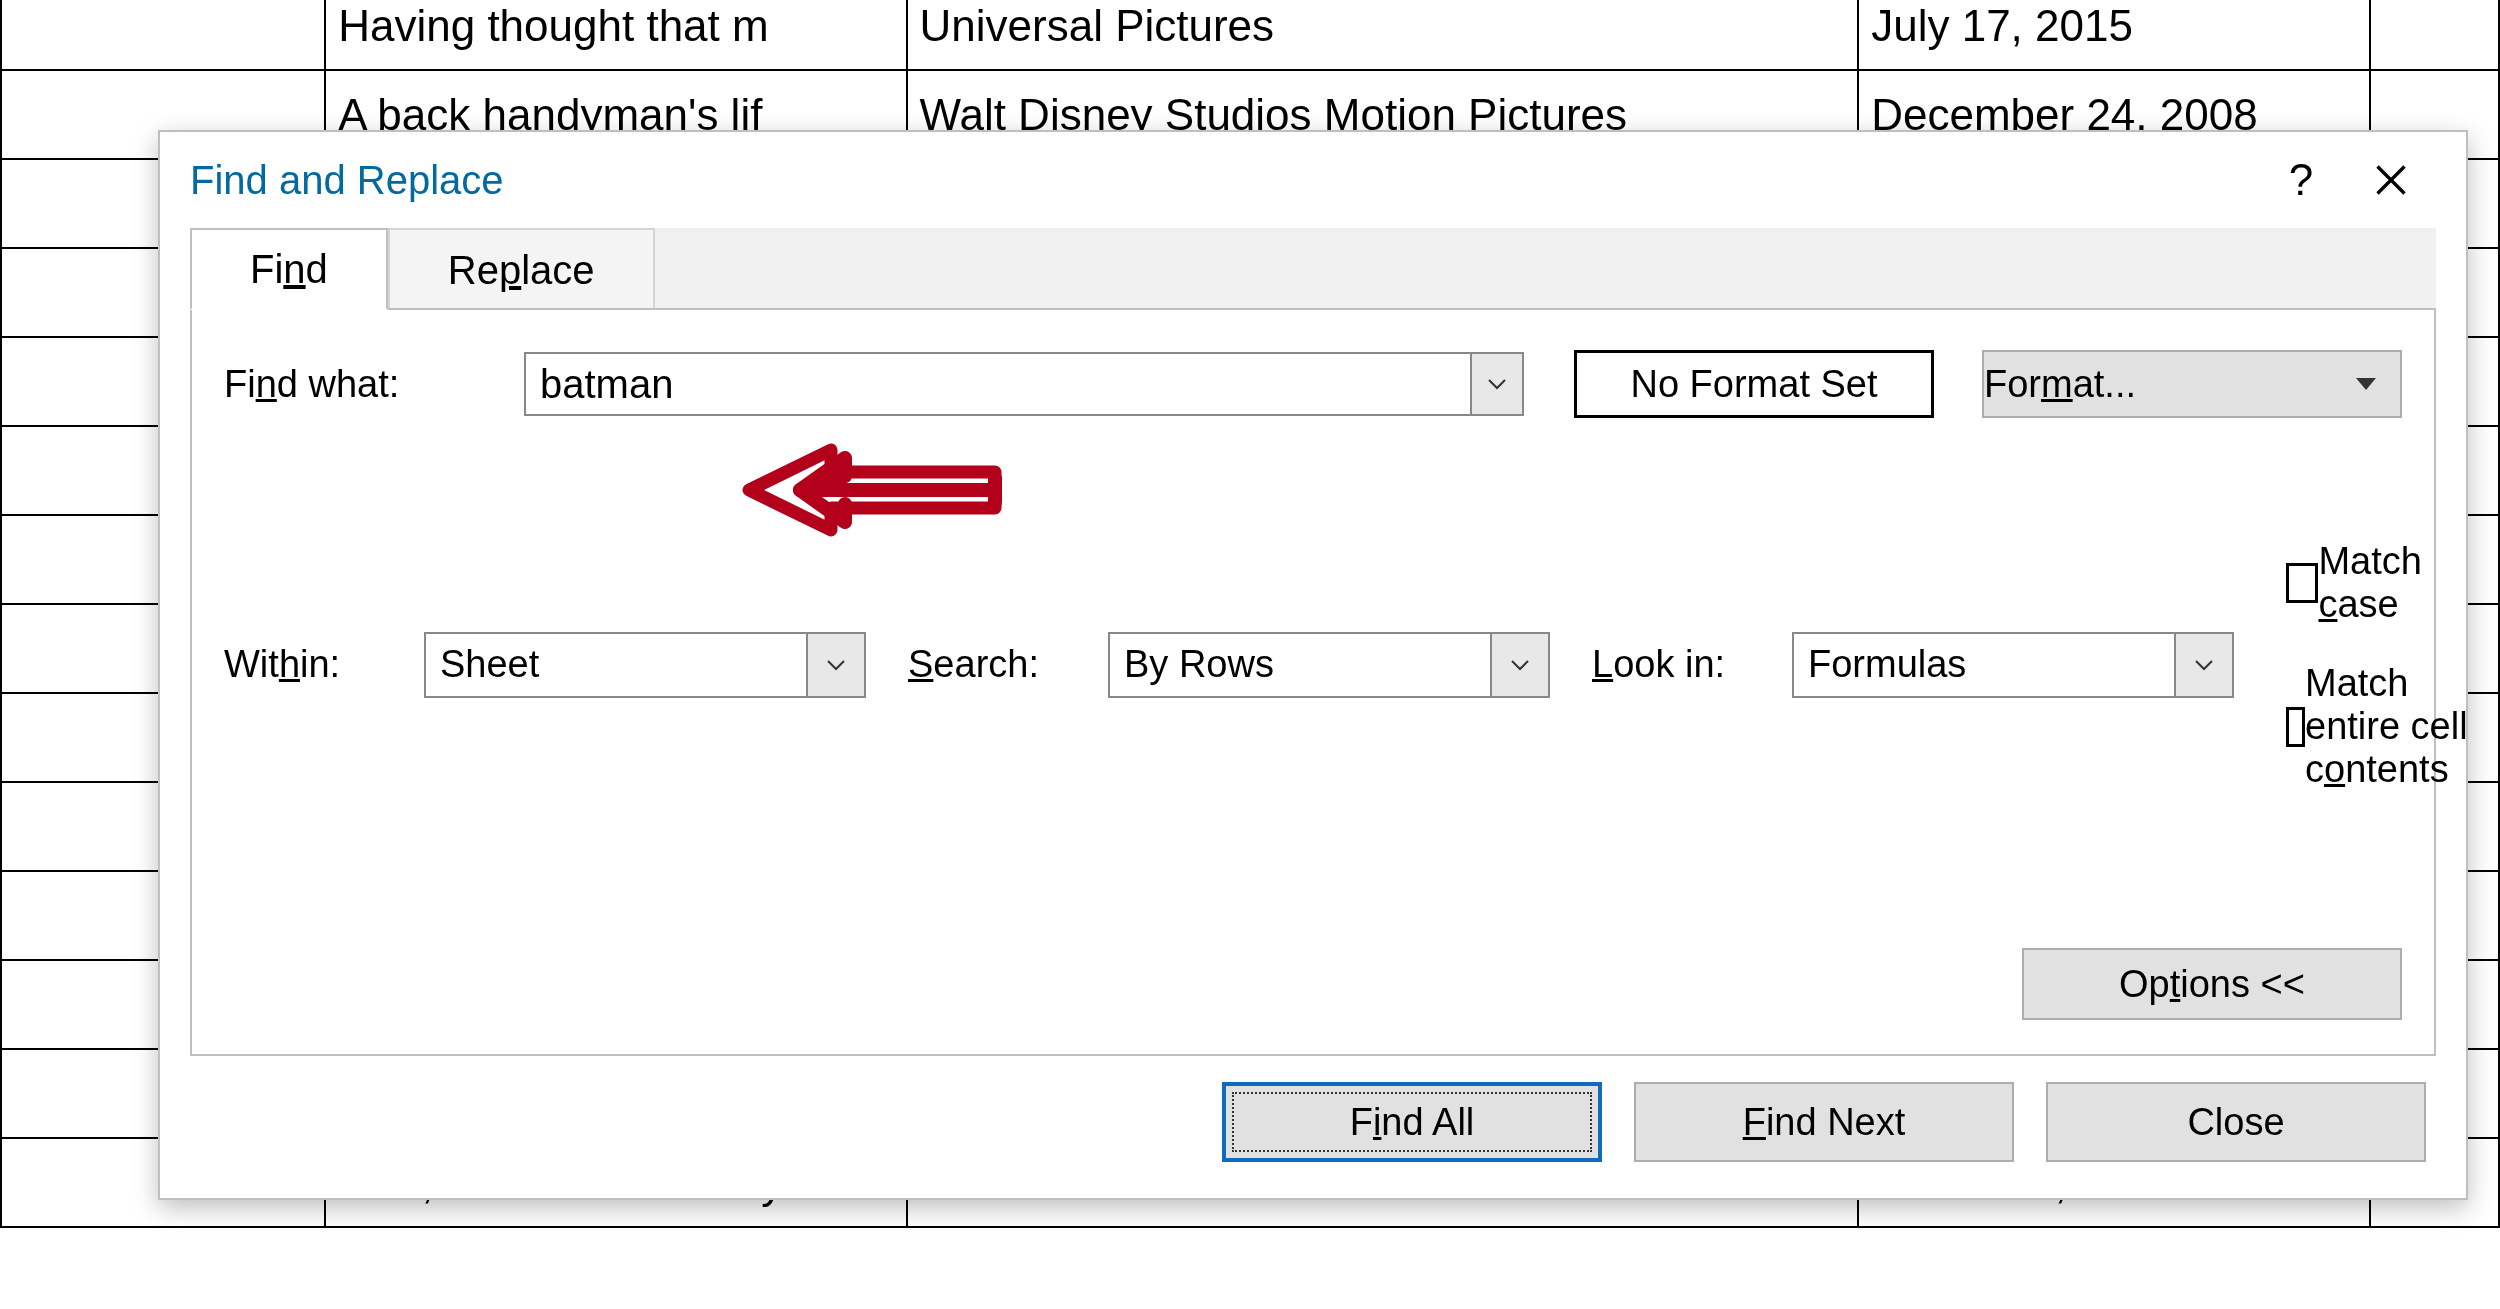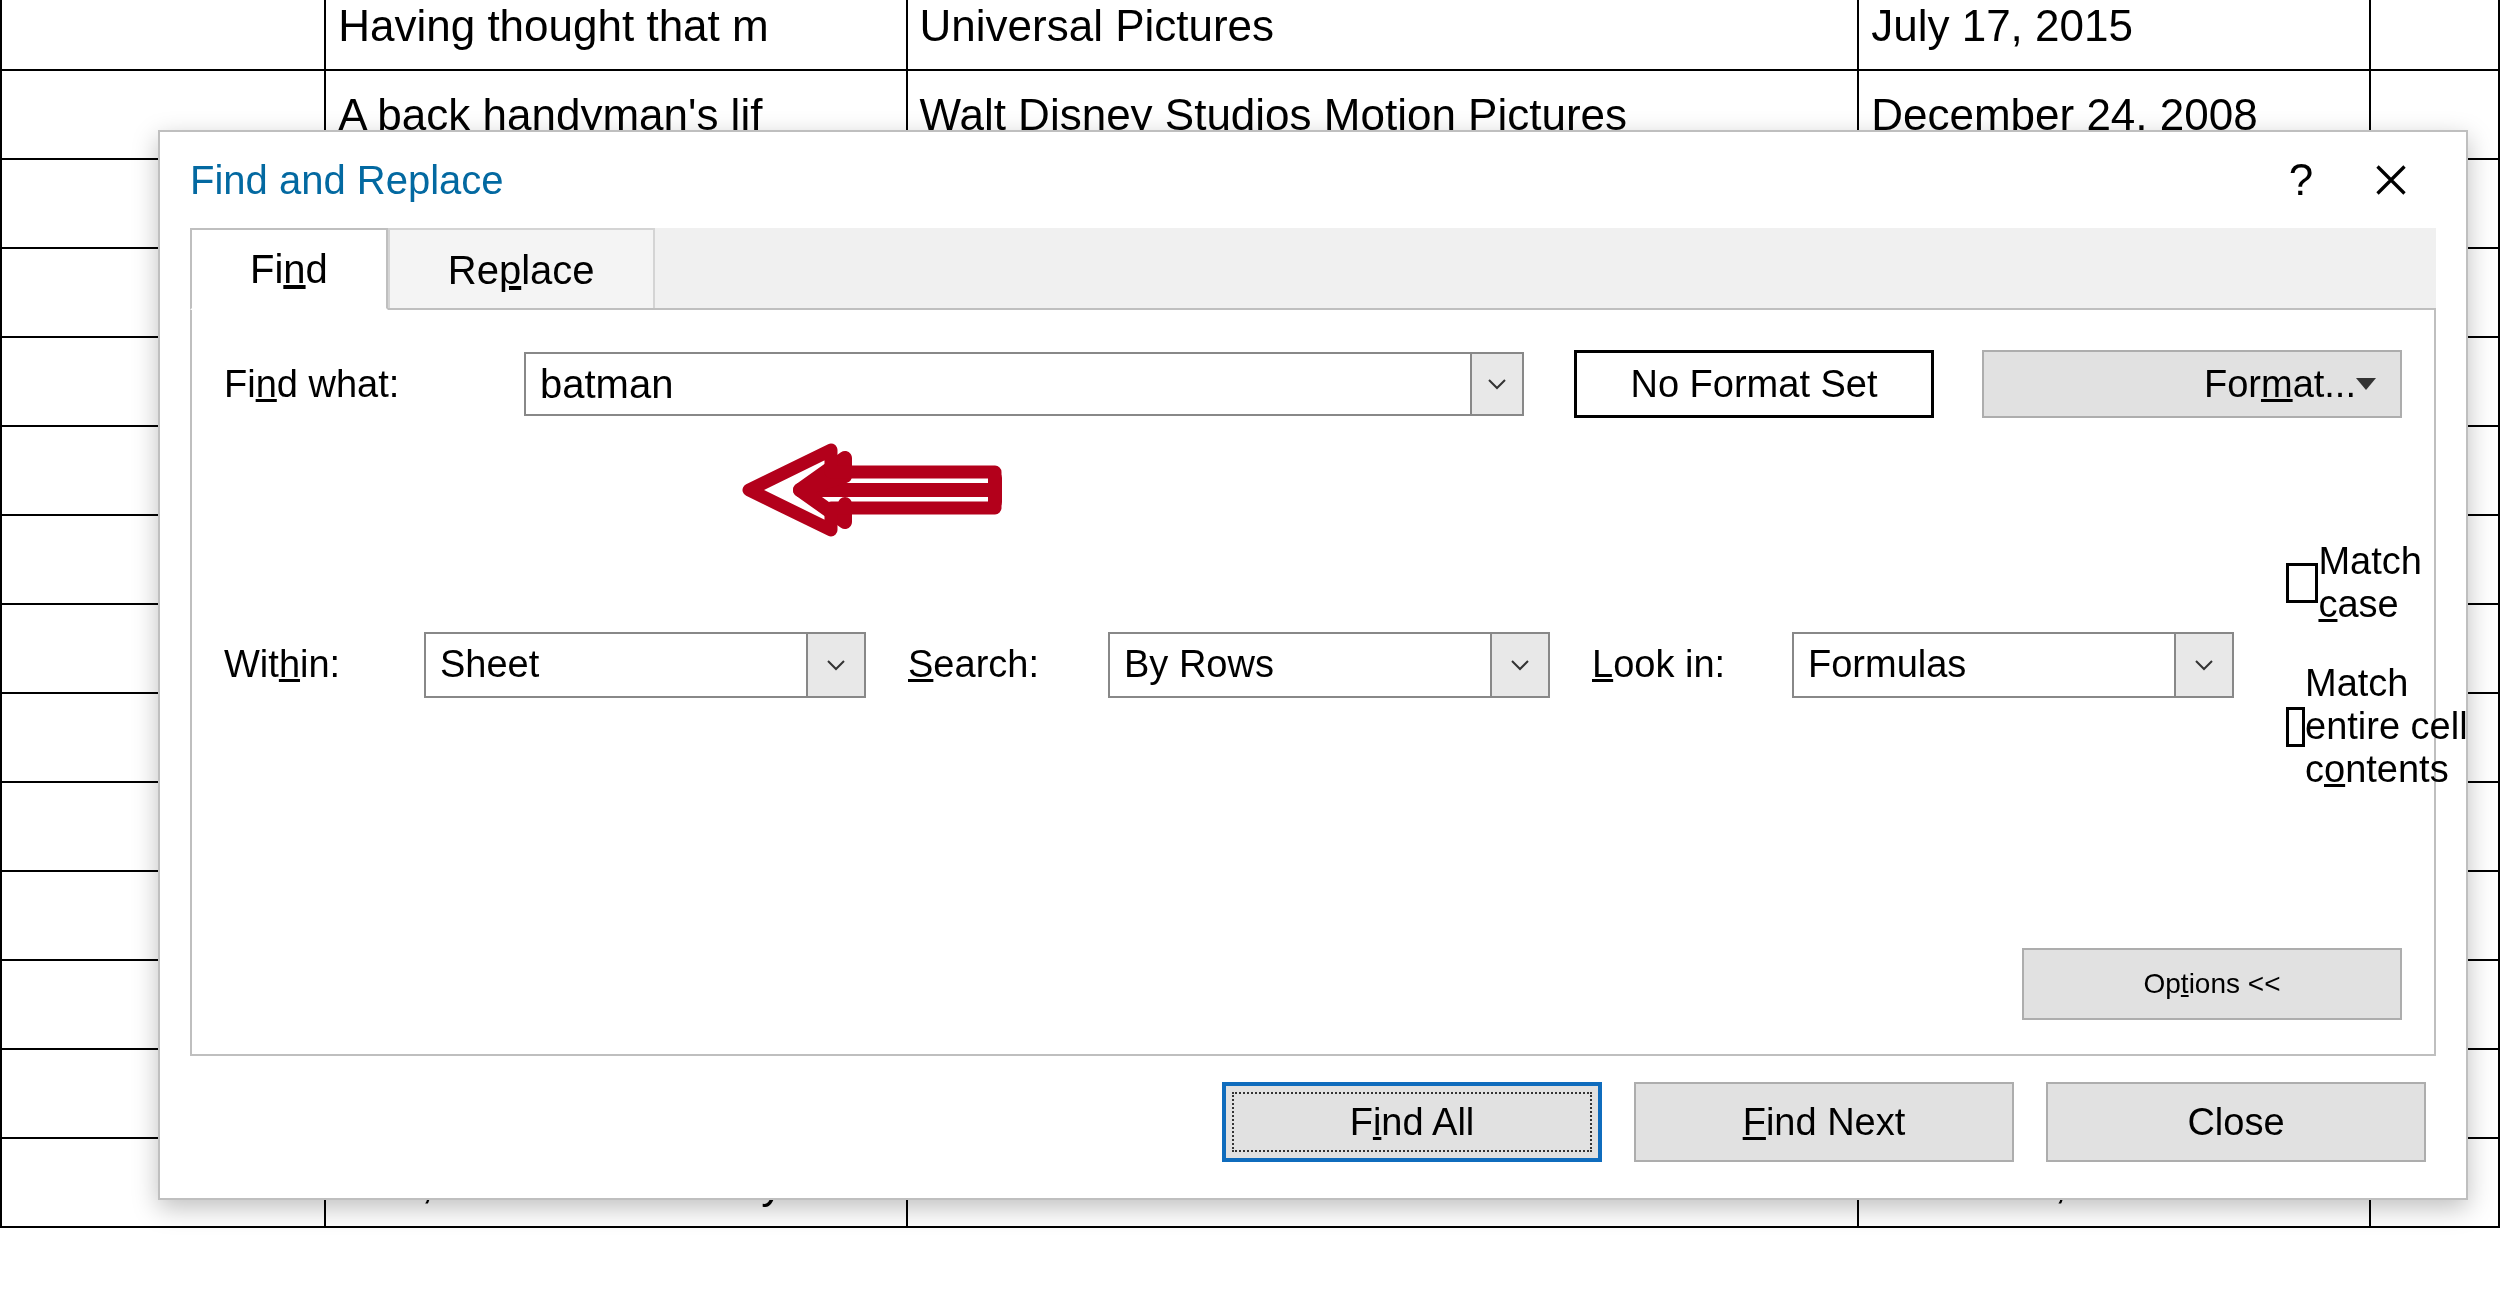--- a/index.html
+++ b/index.html
@@ -178,21 +178,21 @@
     margin-left: 48px;
     flex: 1;
     height: 68px;
     border: 2px solid #adadad;
     background: #e1e1e1;
     display: flex;
     align-items: center;
     padding: 0 24px 0 0;
     font-size: 38px;
   }
-  .format-btn .txt { flex:1; text-align:right; }
+  .format-btn .txt { flex:1; text-align:left; }
   .format-btn .arr {
     width: 0; height: 0;
     border-left: 10px solid transparent;
     border-right: 10px solid transparent;
     border-top: 12px solid #333;
   }
 
   
   .opts {
     display: flex;
@@ -256,21 +256,21 @@
     position: absolute;
     right: 32px;
     bottom: 30px;
     width: 380px;
     height: 72px;
     border: 2px solid #adadad;
     background: #e1e1e1;
     display: flex;
     align-items: center;
     justify-content: center;
-    font-size: 28px;
+    font-size: 38px;
     top: auto;
   }
   
   .options-btn { bottom: 34px; }
 
   
   .footer {
     display: flex;
     justify-content: flex-end;
     gap: 32px;

